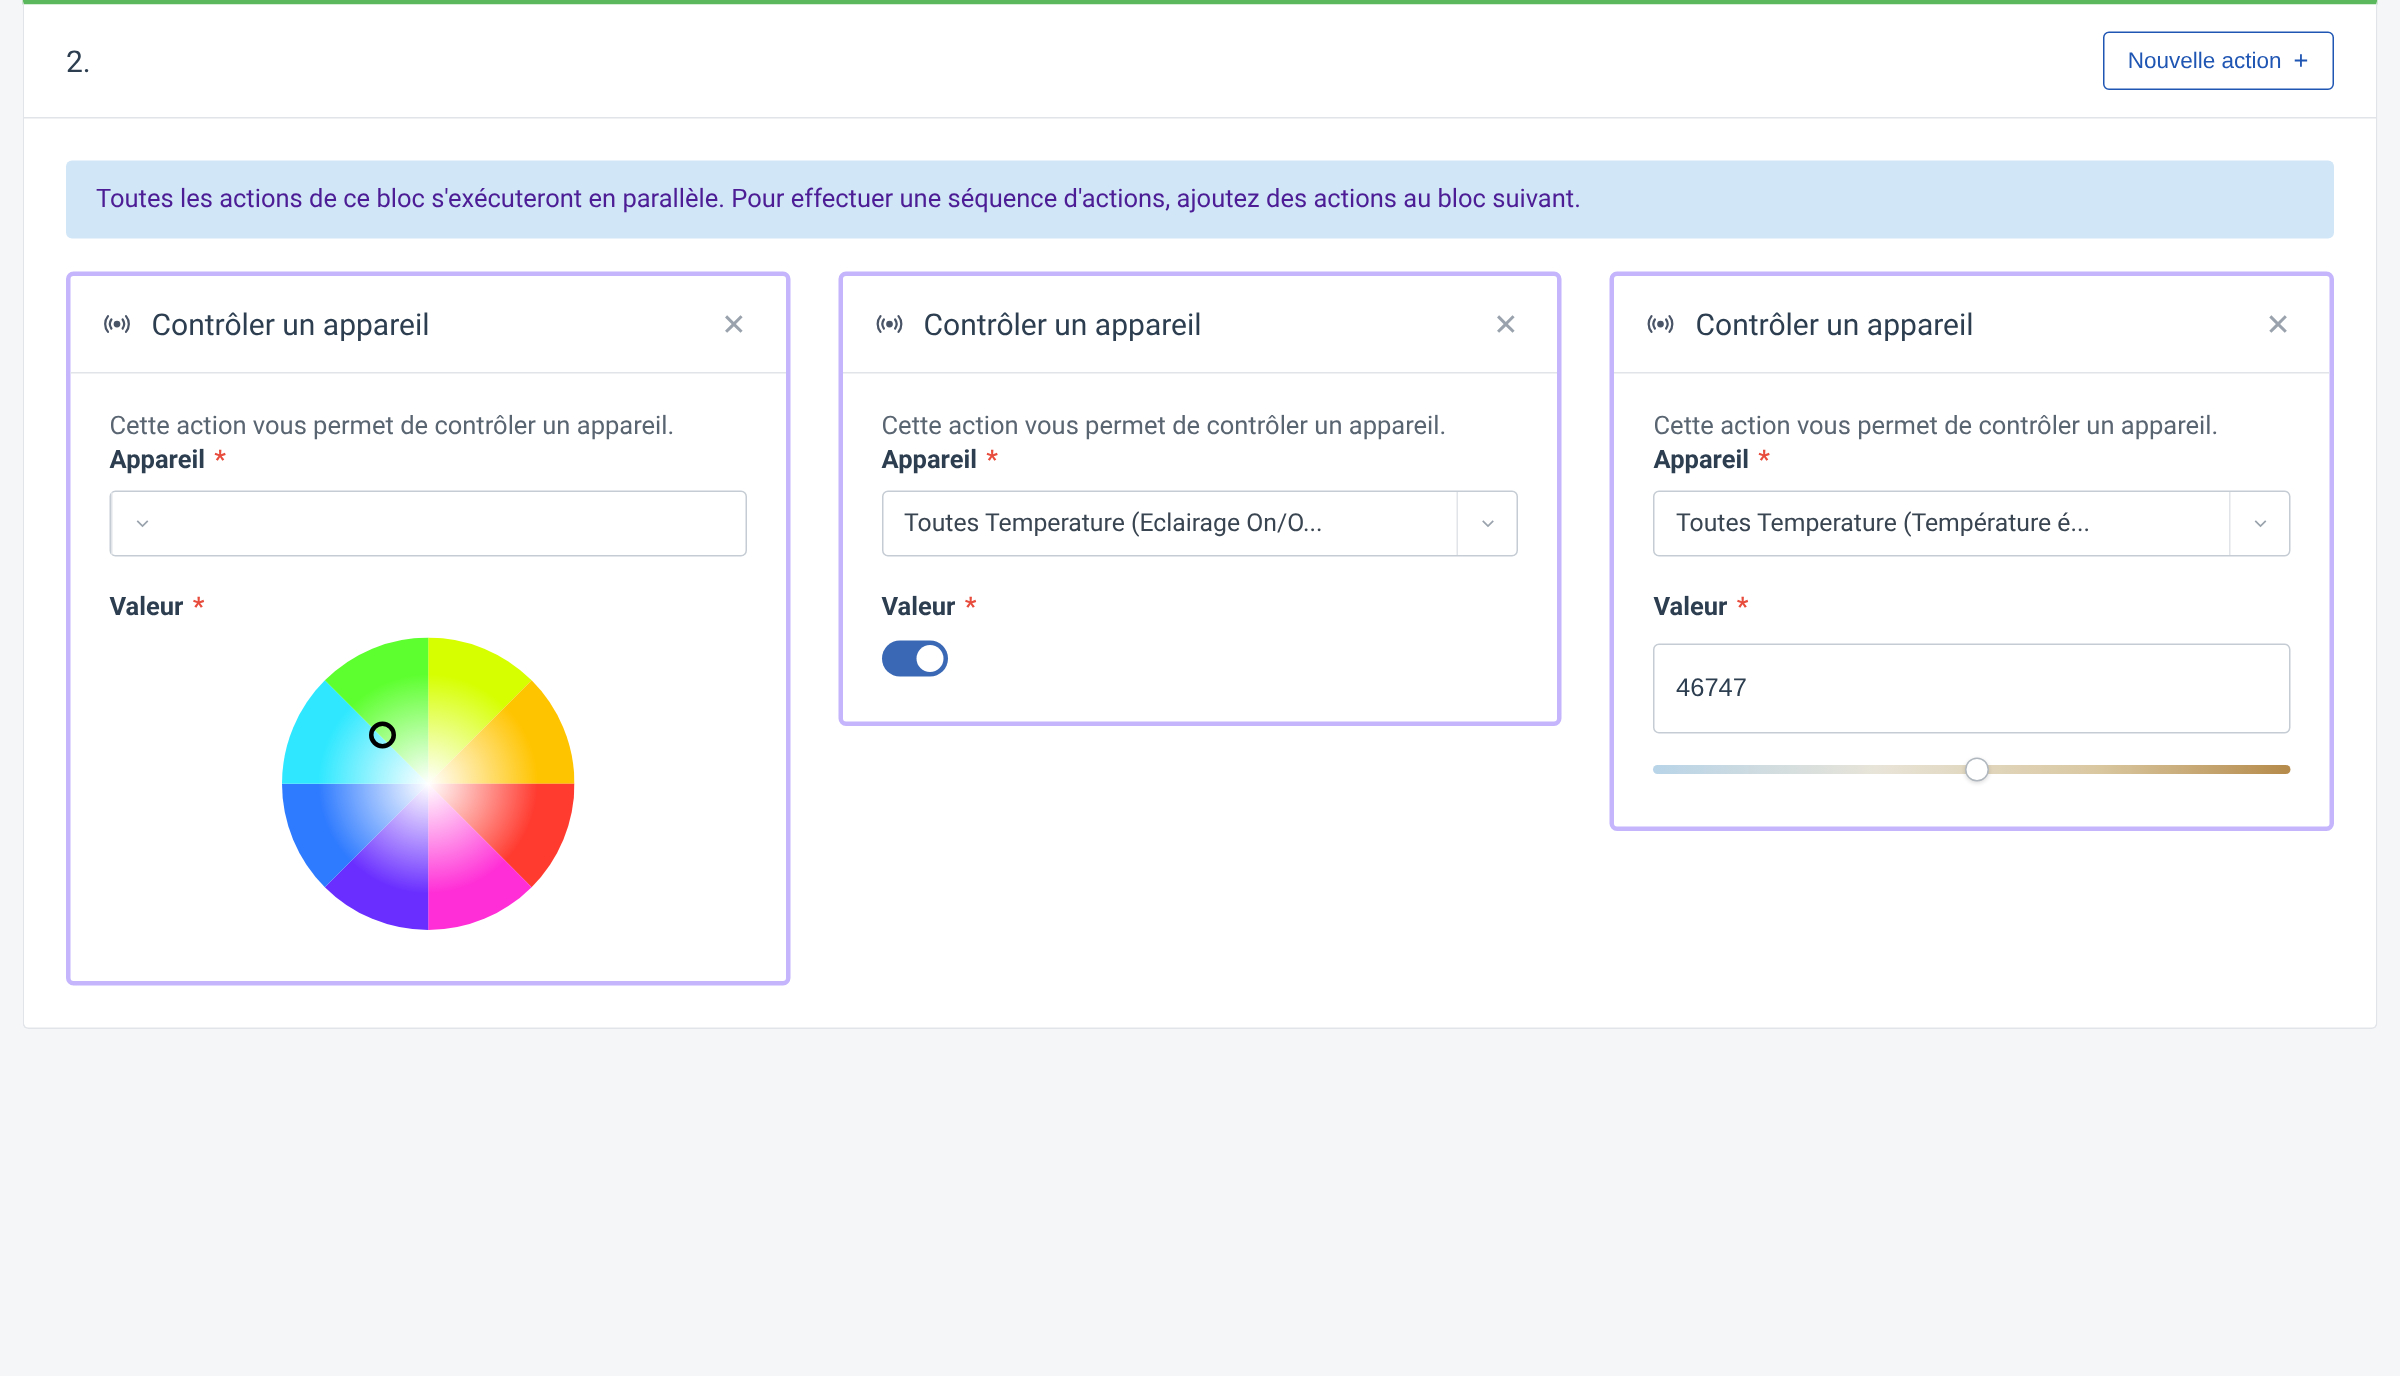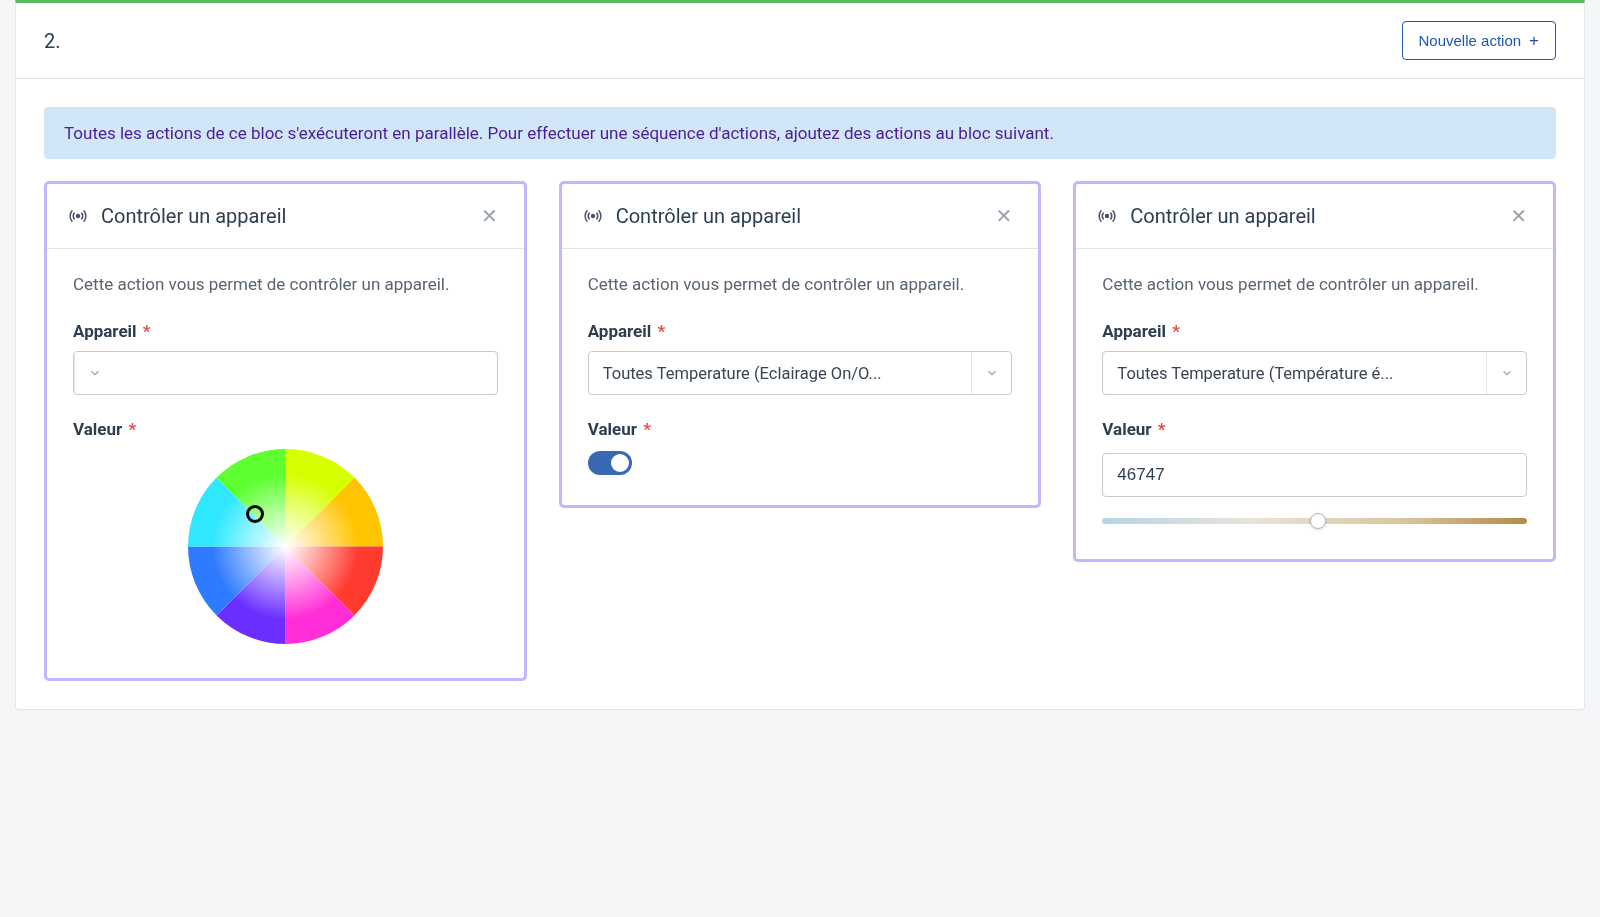--- a/index.html
+++ b/index.html
@@ -104,21 +104,20 @@
       line-height: 1;
       padding: 4px;
     }
     .card-body {
       padding: 22px 26px 30px 26px;
     }
     .description {
       color: #5a6572;
       font-size: 17px;
       line-height: 1.55;
-      margin-bottom: 24px;
     }
     .field-label {
       font-size: 17px;
       font-weight: 700;
       color: #2c3e50;
       margin-bottom: 10px;
       display: block;
     }
     .required {
       color: #e74c3c;
@@ -183,21 +182,21 @@
       position: absolute;
       width: 18px;
       height: 18px;
       background: #fff;
       border-radius: 50%;
       top: 3px;
       right: 3px;
     }
     .text-input {
       width: 100%;
-      height: 44px;
+      height: 60px;
       border: 1px solid #c5ccd3;
       border-radius: 4px;
       padding: 0 14px;
       font-size: 17px;
       color: #2c3e50;
       margin-top: 4px;
     }
     .slider-wrap {
       margin-top: 16px;
       position: relative;

